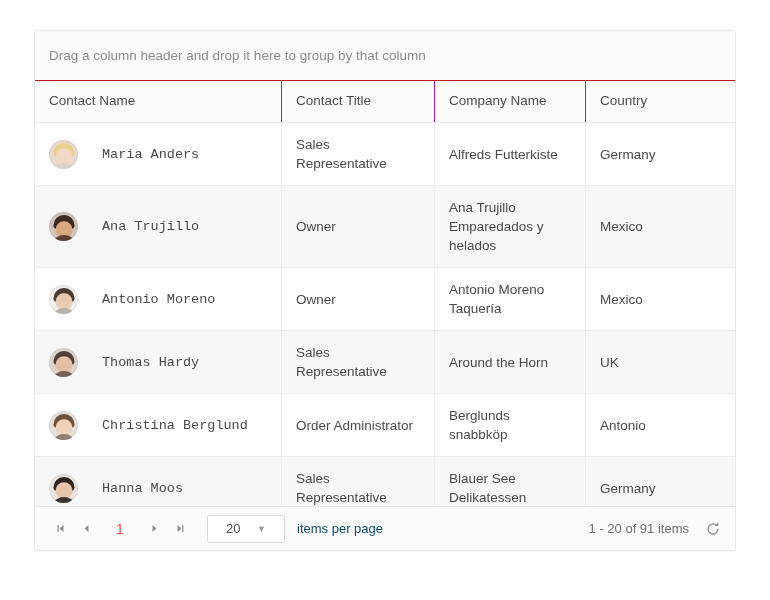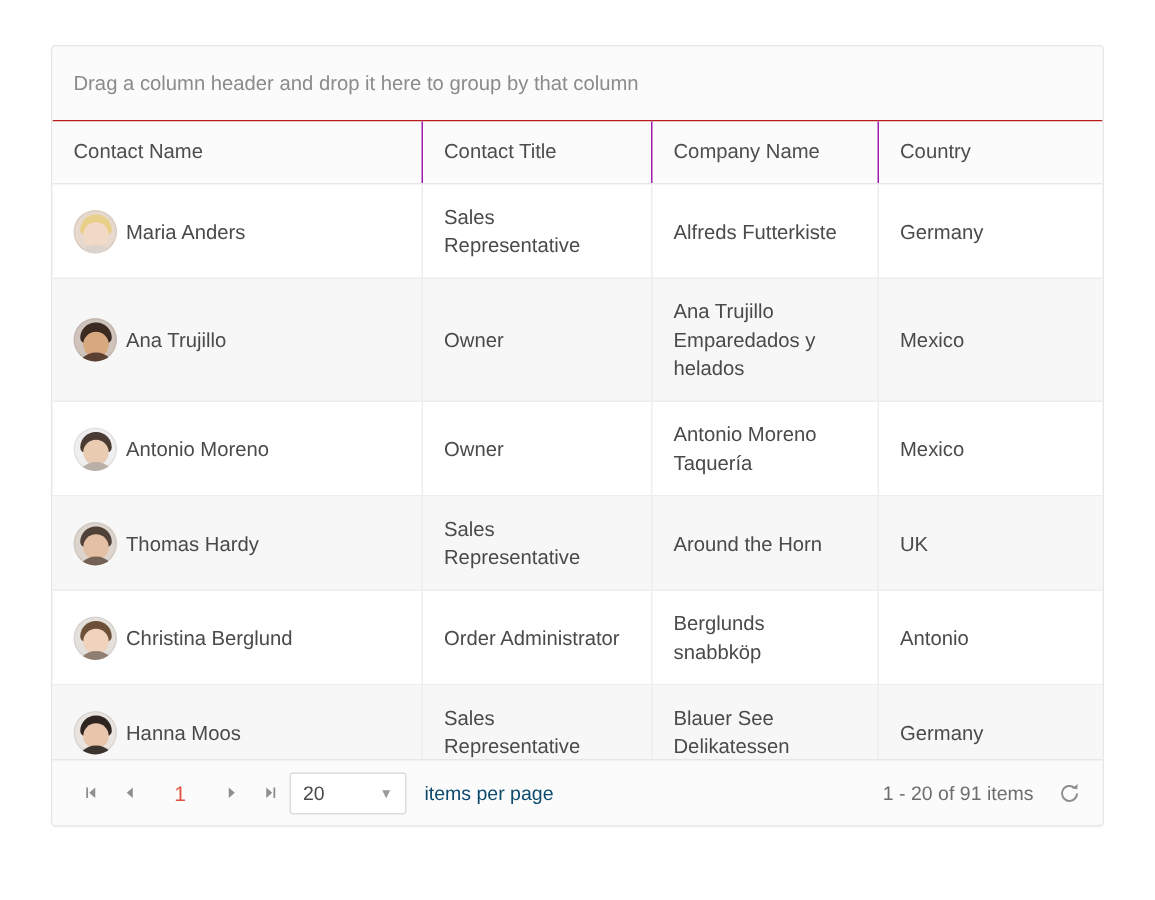--- a/index.html
+++ b/index.html
@@ -85,21 +85,21 @@
     box-sizing: border-box;
     border-right: 1px solid #ededed;
     line-height: 19px;
     display: flex;
     align-items: center;
   }
   .td:last-child { border-right: none; }
 
   .cell-text { display: block; }
 
-  .contact-cell { gap: 6px; }
+  .contact-cell { gap: 24px; font-family: Liberation Mono, monospace; }
 
   .avatar {
     width: 29px;
     height: 29px;
     border-radius: 50%;
     flex: 0 0 29px;
     position: relative;
     overflow: hidden;
     box-shadow: 0 0 0 1px rgba(0,0,0,0.06) inset;
   }
@@ -155,29 +155,30 @@
   }
   .pg-btn.active-arrow { color: #8e8e8e; }
   .pg-num {
     color: #e15241;
     font-size: 14px;
     padding: 0 14px;
     min-width: 14px;
     text-align: center;
   }
   .page-size {
+    margin-left: 14px;
     width: 78px;
     height: 28px;
     border: 1px solid #dcdcdc;
     border-radius: 2px;
     background: #ffffff;
     display: flex;
     align-items: center;
     justify-content: space-between;
-    padding: 0 8px;
+    padding: 0 18px;
     box-sizing: border-box;
     font-size: 13px;
     color: #4a4a4a;
   }
   .page-size .caret {
     color: #9a9a9a;
     font-size: 9px;
   }
   .items-label {
     margin-left: 12px;

